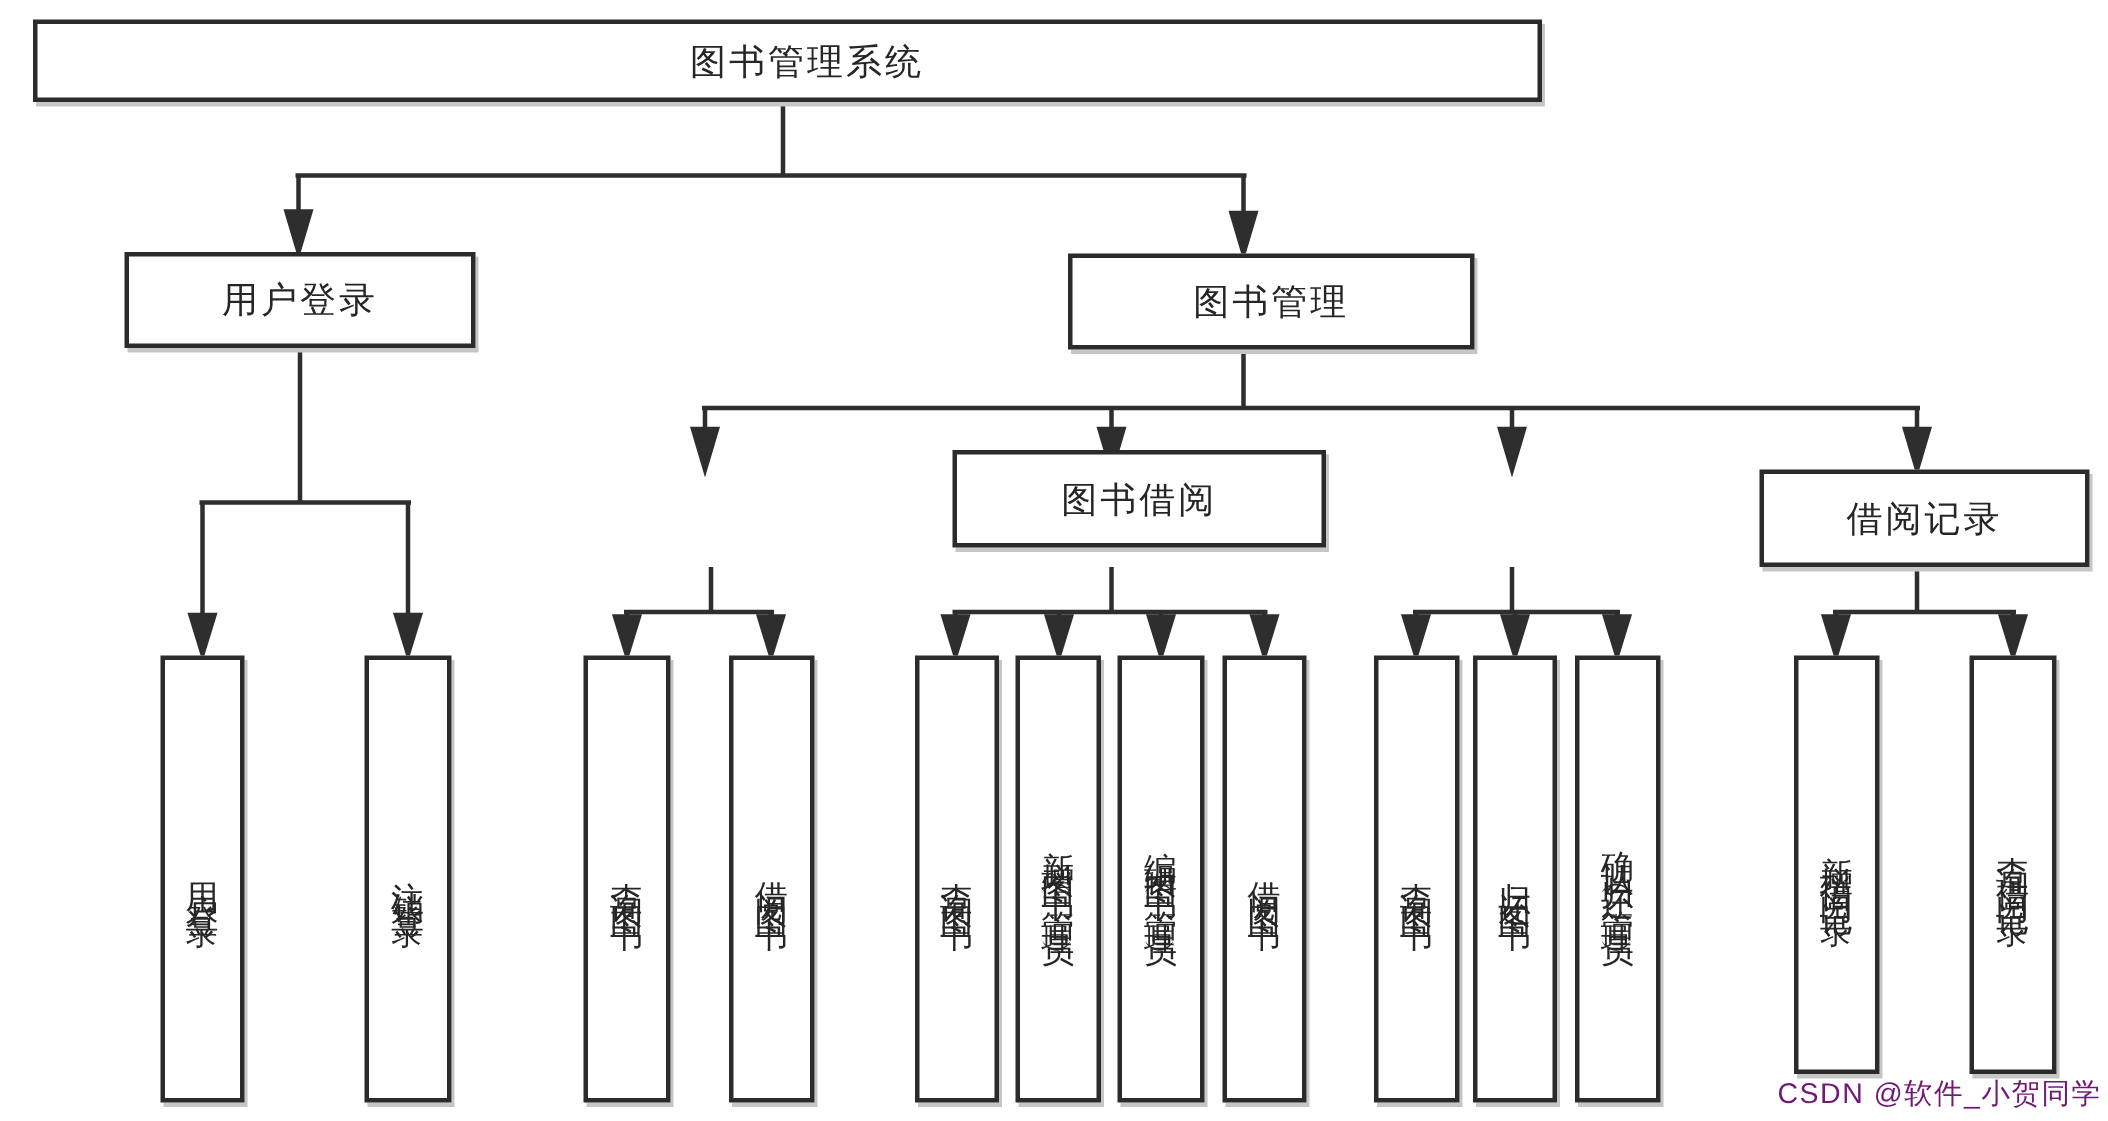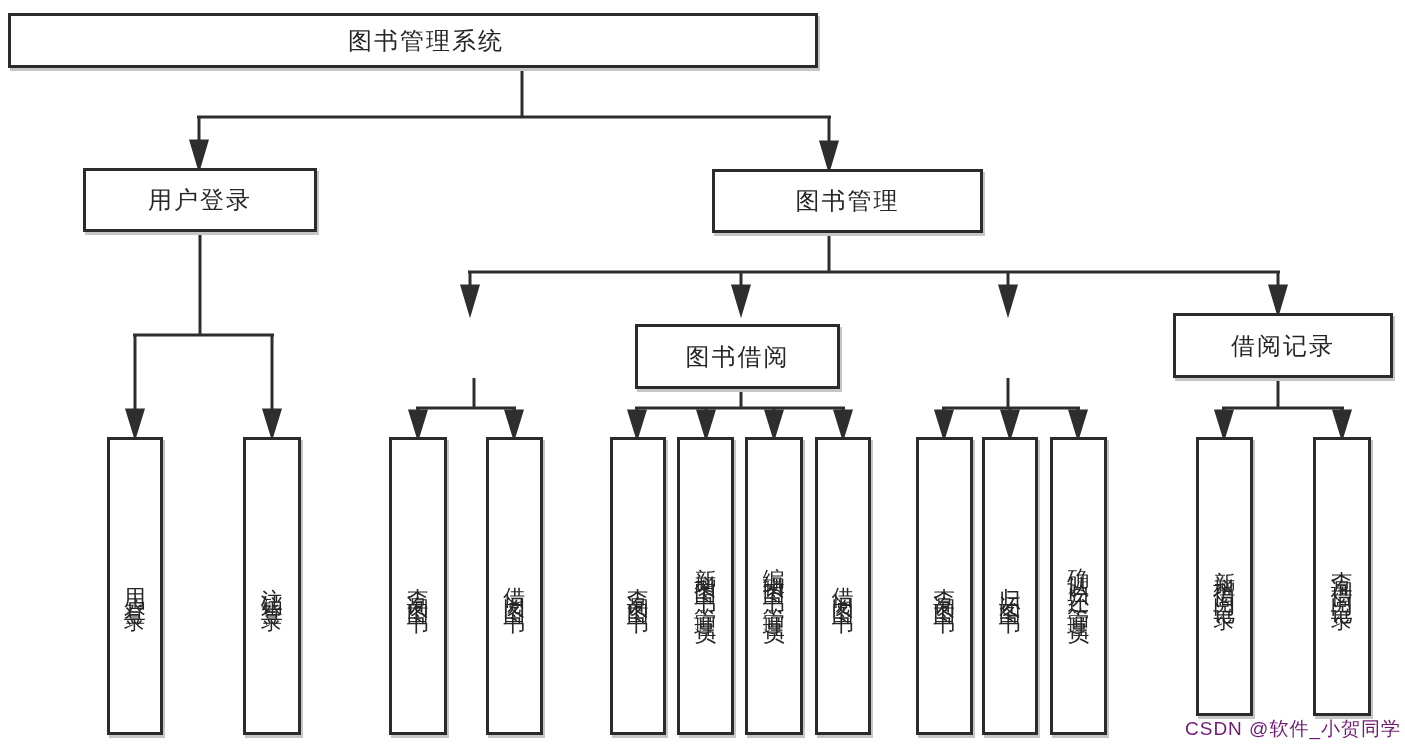--- a/index.html
+++ b/index.html
@@ -102,32 +102,32 @@
 
       <line x1="1278" y1="378" x2="1278" y2="409"></line>
       <line x1="1222" y1="408" x2="1344" y2="408"></line>
       <line x1="1224" y1="408" x2="1224" y2="413"></line>
       <polygon points="1216,411 1232,411 1224,437"></polygon>
       <line x1="1342" y1="408" x2="1342" y2="413"></line>
       <polygon points="1334,411 1350,411 1342,437"></polygon>
     </g>
   </svg>
 
-  <div class="box hbox" style="left:8px;top:13px;width:810px;height:55px;padding-left:26px;">
+  <div class="box hbox" style="left:22px;top:13px;width:1006px;height:55px;padding-left:26px;">
     <span>图书管理系统</span>
   </div>
 
   <div class="box hbox" style="left:83px;top:168px;width:234px;height:64px;">
     <span>用户登录</span>
   </div>
   <div class="box hbox" style="left:712px;top:169px;width:271px;height:64px;">
     <span>图书管理</span>
   </div>
 
-  <div class="box hbox" style="left:635px;top:324px;width:205px;height:65px;">
+  <div class="box hbox" style="left:635px;top:300px;width:249px;height:65px;">
     <span>图书借阅</span>
   </div>
   <div class="box hbox" style="left:1173px;top:313px;width:220px;height:65px;">
     <span>借阅记录</span>
   </div>
 
   <div class="box vbox" style="left:107px;top:437px;width:56px;height:298px;">
     <span>用户登录</span>
   </div>
   <div class="box vbox" style="left:243px;top:437px;width:58px;height:298px;">

